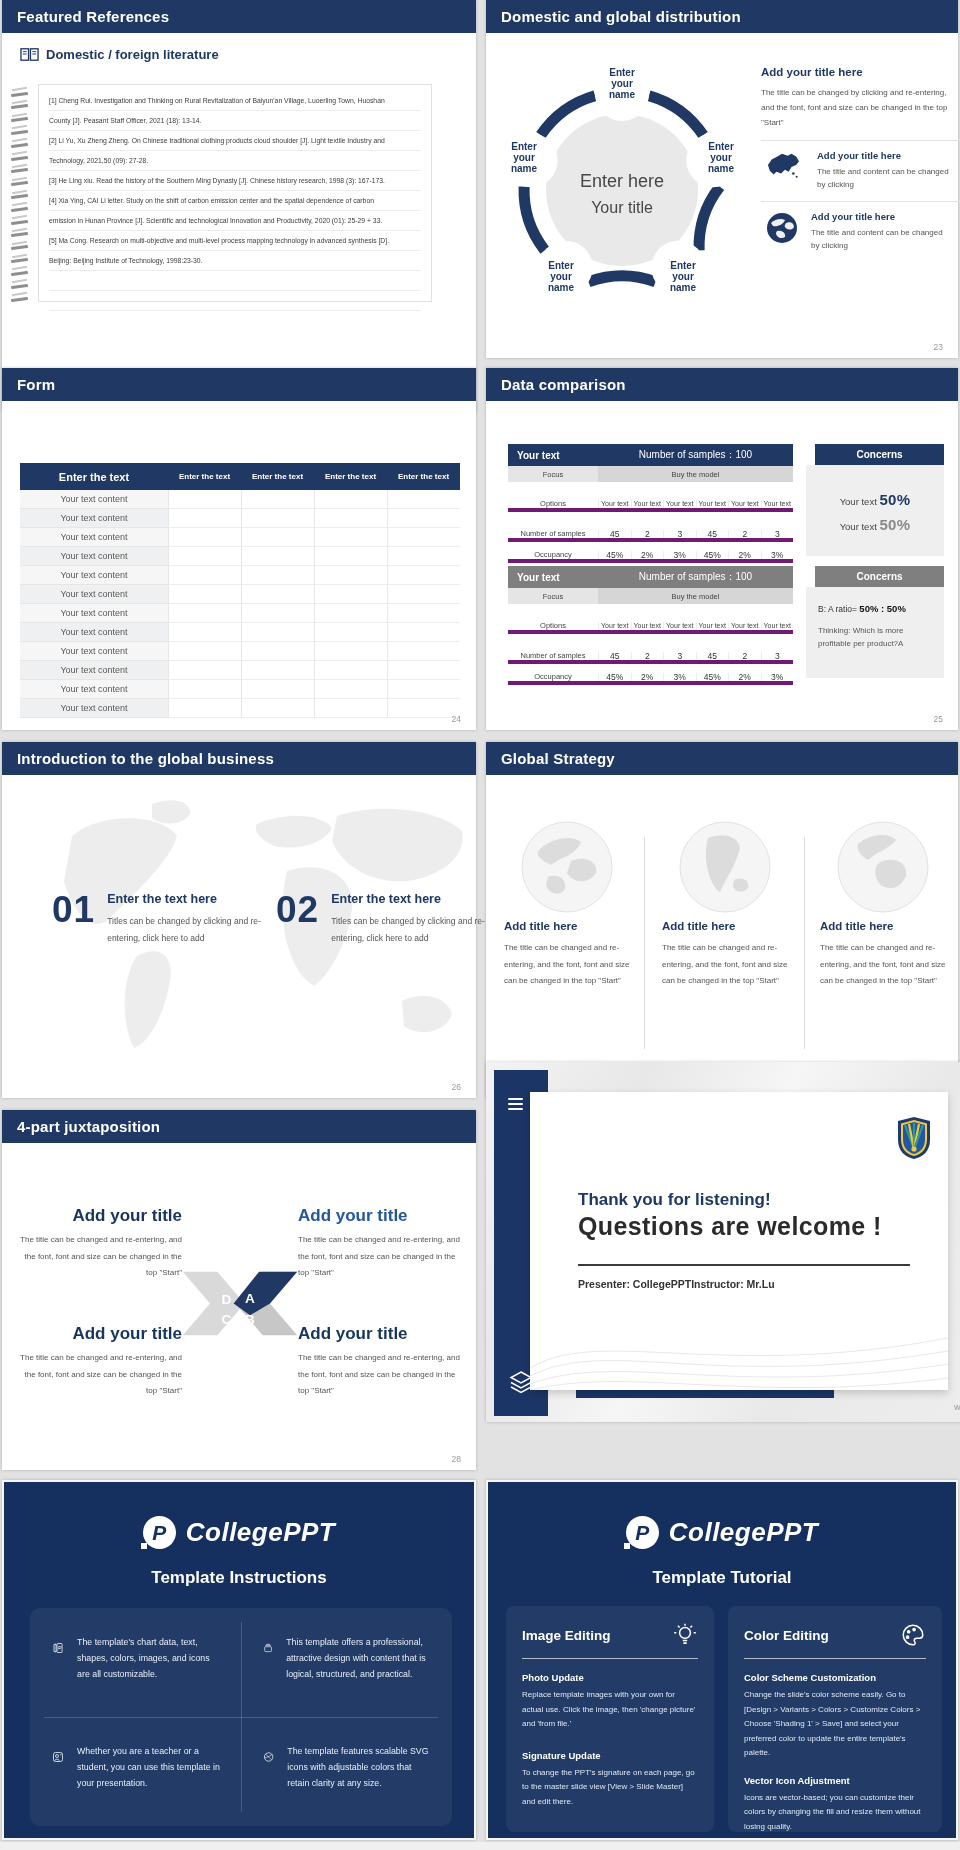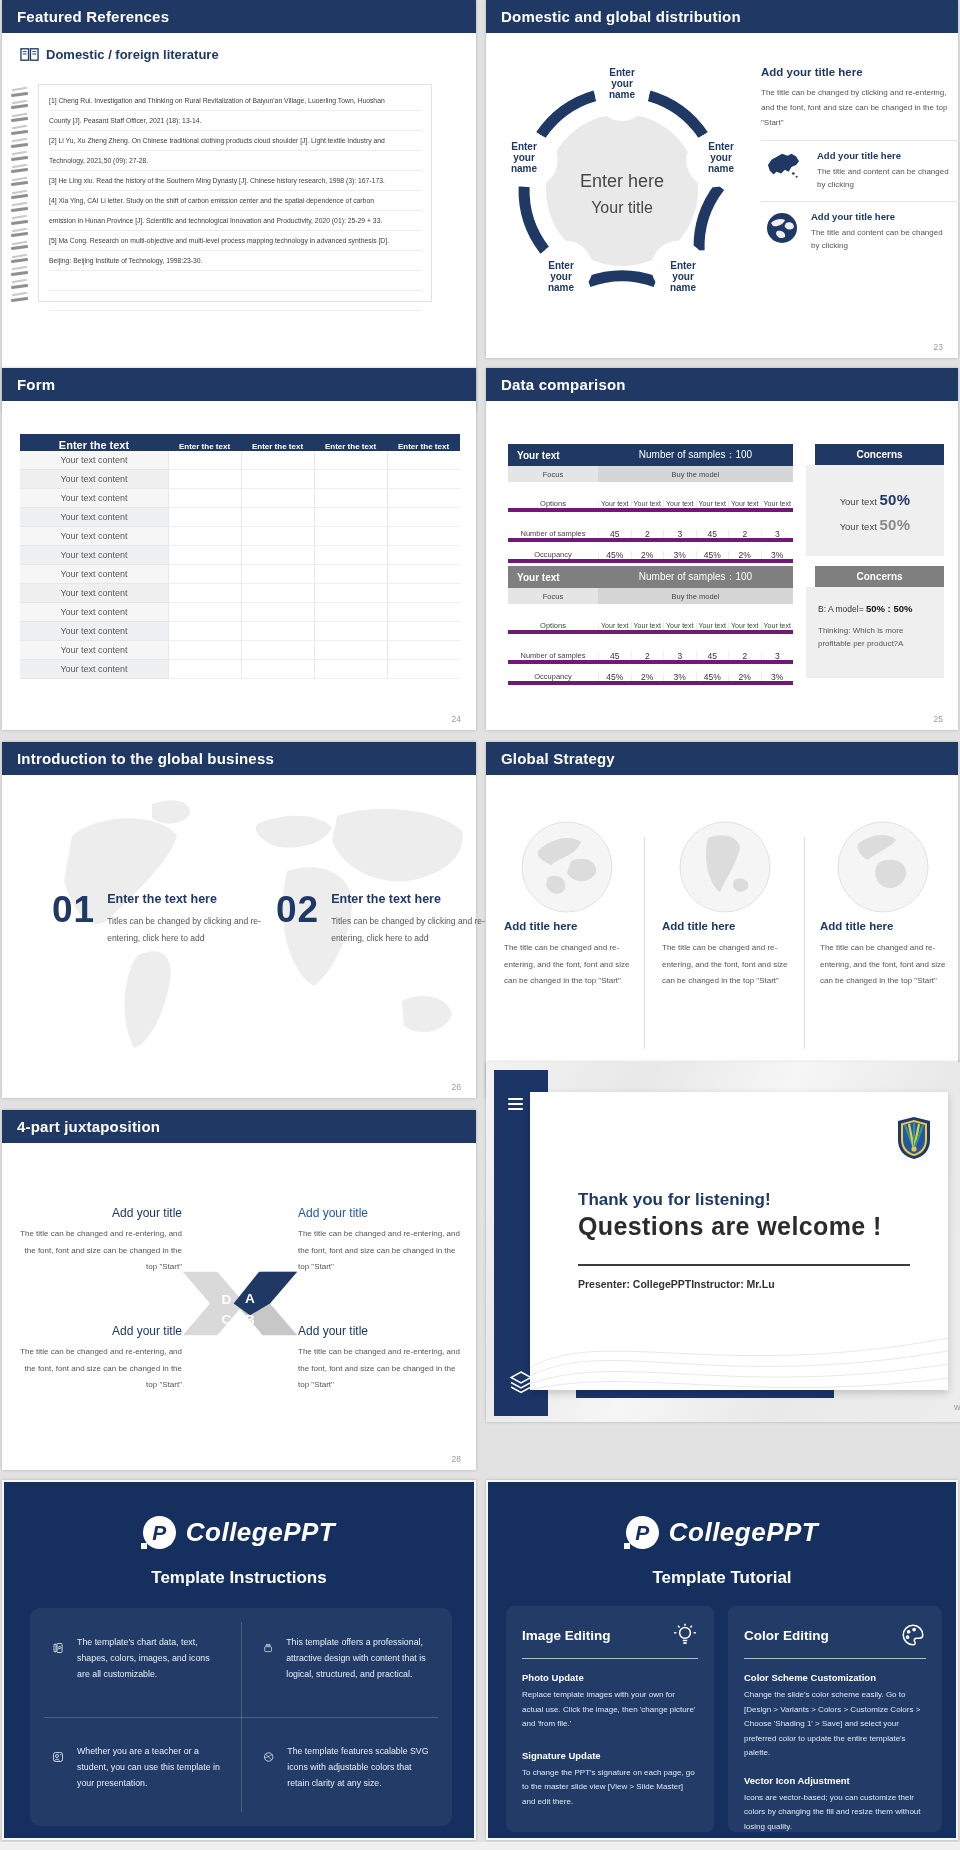--- a/index.html
+++ b/index.html
@@ -32,21 +32,21 @@
   .s23-right{position:absolute;left:258px;top:66px;width:202px;margin-left:17px;}
   .s23-rt{font-size:11.5px;font-weight:700;color:#1f3864;}
   .s23-rb{margin-top:7px;font-size:8px;color:#555;line-height:15px;width:188px;}
   .s23-div{height:1px;background:#e4e4e4;margin:10px 0 9px 0;}
   .s23-item{display:flex;gap:12px;align-items:flex-start;}
   .s23-it{font-size:9.5px;font-weight:700;color:#1f3864;}
   .s23-ib{margin-top:4px;font-size:8px;color:#555;line-height:13px;width:132px;}
 
   
   .s24-table{position:absolute;left:18px;top:66px;width:440px;}
-  .s24-head{display:flex;height:17px;background:#1f3864;color:#fff;align-items:flex-end;}
+  .s24-head{display:flex;height:27px;background:#1f3864;color:#fff;align-items:center;margin-top:29px;}
   .s24-head .c1{width:148px;text-align:center;font-size:11px;font-weight:700;}
   .s24-head .c{flex:1;text-align:center;font-size:8px;font-weight:700;}
   .s24-row{display:flex;height:19px;}
   .s24-row .c1{width:148px;display:flex;align-items:center;justify-content:center;
                font-size:9px;color:#595959;border-bottom:1px solid #e6e6e6;}
   .s24-row:nth-child(odd) .c1{background:#eff0f1;}
   .s24-row:nth-child(even) .c1{background:#f6f6f7;}
   .s24-row .c{flex:1;border-bottom:1px solid #eeeeee;border-left:1px solid #e7e7e7;background:#fff;}
 
   
@@ -87,21 +87,21 @@
   
   .s27-col{position:absolute;top:78px;width:126px;}
   .s27-col svg{display:block;margin:0 auto;}
   .s27-h{margin-top:6px;font-size:11.5px;font-weight:700;color:#1f3864;}
   .s27-b{margin-top:8px;font-size:8px;color:#555;line-height:16.5px;}
   .s27-div{position:absolute;top:95px;width:1px;height:212px;background:#dcdcdc;}
 
   
   .s28-blk{position:absolute;width:164px;}
   .s28-blk.right-al{text-align:right;}
-  .s28-h{font-size:12px;font-weight:400;color:#17355f;}
+  .s28-h{font-size:17px;font-weight:700;color:#17355f;}
   .s28-b{margin-top:6px;font-size:8px;color:#555;line-height:16.5px;}
 
   
   .slide.thanks{background:linear-gradient(118deg,#f3f3f3 0%,#e8e8e8 22%,#f6f6f6 42%,#e9e9e9 62%,#efefef 100%);}
   .tsidebar{position:absolute;left:8px;top:8px;width:54px;height:346px;background:#1b3566;}
   .burger{position:absolute;left:14px;top:28px;width:15px;}
   .burger i{display:block;height:2px;background:#fff;margin-bottom:3px;border-radius:1px;}
   .tlayers{position:absolute;left:14px;bottom:22px;}
   .tband{position:absolute;left:90px;top:328px;width:258px;height:8px;background:#1b3566;}
   .tcard{position:absolute;left:44px;top:30px;width:418px;height:298px;background:#fff;box-shadow:0 3px 8px rgba(0,0,0,.18);}
@@ -439,21 +439,21 @@
           <div class="v num">45%</div>
         <div class="v num">2%</div>
           <div class="v num">3%</div>
       </div>
     </div>
 
     <div class="s25-panel" style="top:198px;">
       <div class="s25-ph graybg">Concerns</div>
       <div class="s25-fold g"></div>
       <div class="s25-pb">
-        <div class="ratio-line"><span>B: A model= </span><b>50% : 50%</b></div>
+        <div class="ratio-line"><span>B: A ratio= </span><b>50% : 50%</b></div>
         <div class="note-line">Thinking: Which is more profitable per product?A</div>
       </div>
     </div>
     <div class="pn">25</div>
   </div>
 
   <div class="slide" style="left:2px;top:742px;width:474px;height:356px;">
     <div class="tbar">
         <span>Introduction to the global business</span>
       </div>

